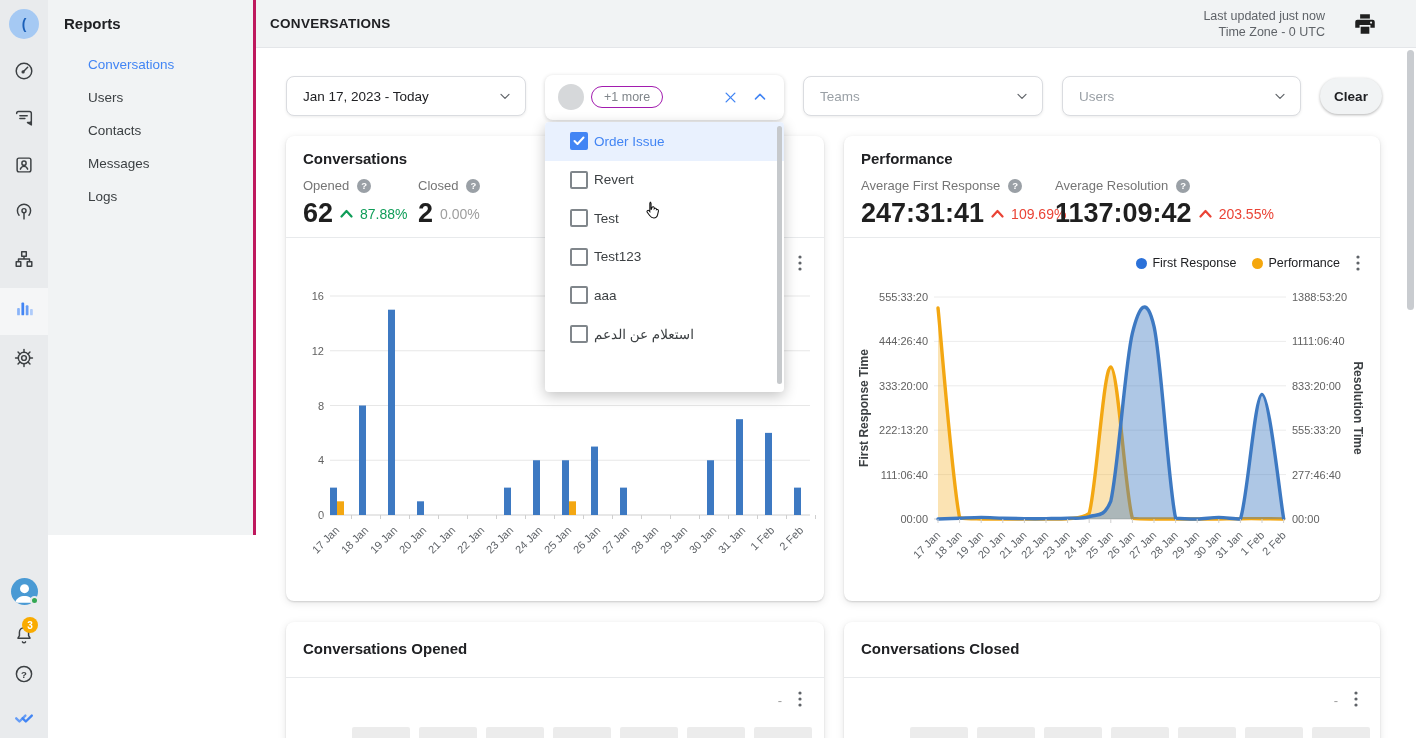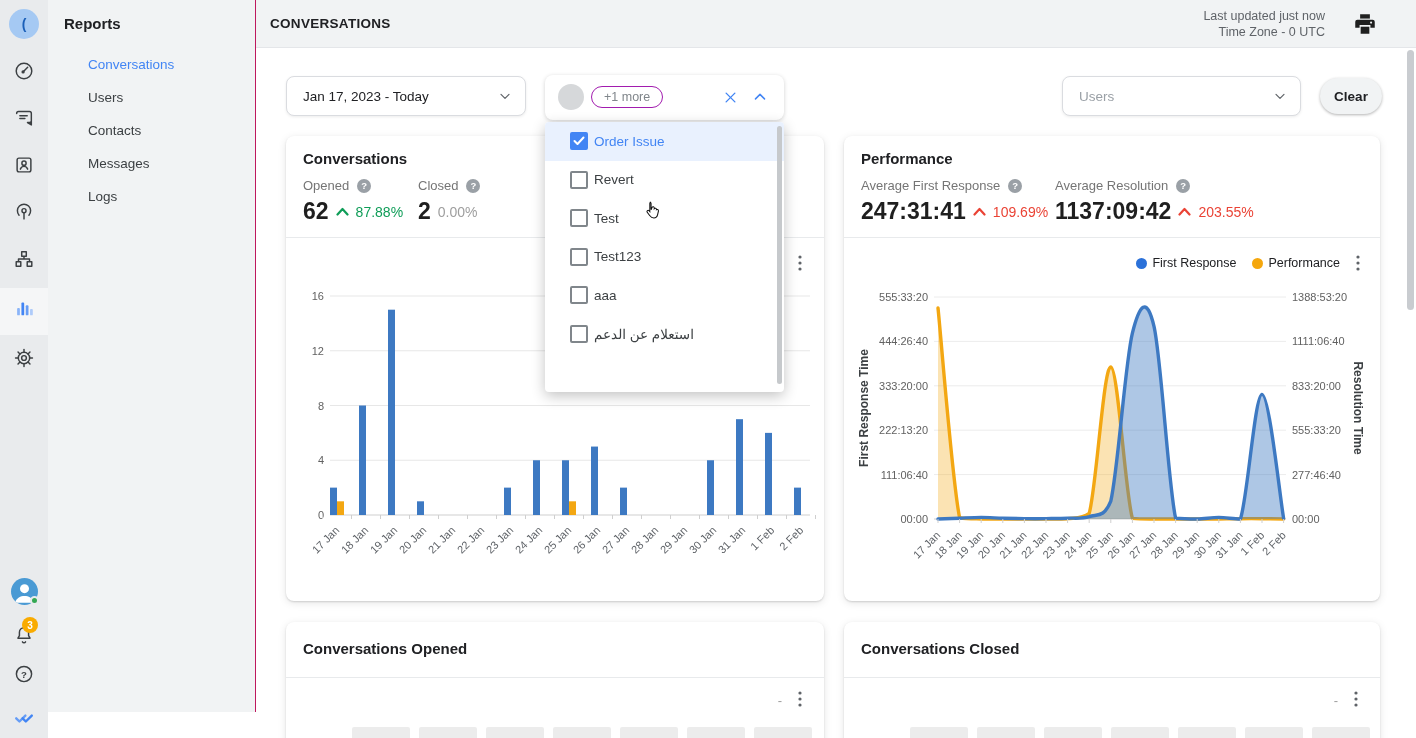--- a/index.html
+++ b/index.html
@@ -16,22 +16,22 @@
                 display:flex; align-items:center; justify-content:center; }
   .avatar-bottom { position:absolute; left:11px; top:578px; width:27px; height:27px; border-radius:50%;
                    background:#4a9ad4; overflow:hidden; }
   .status-dot { position:absolute; left:30px; top:596px; width:9px; height:9px; border-radius:50%;
                 background:#34a853; border:2px solid #e9ebed; }
   .bell-badge { position:absolute; left:22px; top:617px; width:16px; height:16px; border-radius:50%;
                 background:#f9ab00; color:#fff; font-size:10px; font-weight:bold;
                 display:flex; align-items:center; justify-content:center; z-index:2; }
 
   
-  .panel { position:absolute; left:48px; top:0; width:208px; height:712px; background:#f1f3f4;
-           border-right:1px solid #be185d; z-index:4; }
+  .panel { position:absolute; left:48px; top:0; width:208px; height:535px; background:#f1f3f4;
+           border-right:3px solid #be185d; z-index:4; }
   .panel-title { position:absolute; left:16px; top:15px; font-size:15px; font-weight:bold; color:#202124; }
   .side-items { position:absolute; left:0; top:48px; width:100%; }
   .side-item { height:33px; display:flex; align-items:center; padding-left:40px;
                font-size:13.5px; color:#3c4043; cursor:pointer; }
   .side-item.active { color:#4285f4; }
 
   
   .topbar { position:absolute; left:256px; top:0; right:0; height:48px; background:#f1f3f4;
             border-bottom:1px solid #e4e6e9; z-index:3; }
   .topbar-title { position:absolute; left:14px; top:16px; font-size:13.5px; font-weight:bold;
@@ -84,21 +84,21 @@
   .card-title { position:absolute; left:17px; top:14px; font-size:15px; font-weight:bold; color:#202124; }
   .card-div { position:absolute; left:0; right:0; top:101px; border-bottom:1px solid #e8eaec; }
   .card-div2 { position:absolute; left:0; right:0; top:55px; border-bottom:1px solid #e8eaec; }
 
   .stat { position:absolute; top:42px; }
   .stat-label { display:flex; align-items:center; gap:8px; font-size:13px; color:#757575; }
   .help-icon { width:14px; height:14px; border-radius:50%; background:#9aa0a6; color:#fff; font-size:9.5px;
                font-weight:bold; display:inline-flex; align-items:center; justify-content:center; }
   .help-icon::after { content:"?"; }
   .stat-val { display:flex; align-items:center; gap:7px; margin-top:5px; }
-  .big-num { font-size:23px; font-weight:bold; color:#1f1f1f; }
+  .big-num { font-size:27px; font-weight:bold; color:#1f1f1f; }
   .delta { font-size:14px; }
   .delta.green { color:#0f9d58; }
   .delta.red { color:#ea4335; }
   .delta.grey { color:#9e9e9e; }
 
   .kebab { position:absolute; width:16px; height:18px; cursor:pointer; }
   .legend-row { position:absolute; top:120px; right:40px; display:flex; align-items:center; gap:16px;
                 font-size:12.5px; color:#202124; }
   .legend-item { display:flex; align-items:center; gap:5px; }
   .legend-dot { width:11px; height:11px; border-radius:50%; }
@@ -227,20 +227,26 @@
 
   <div class="content"></div>
 
   <div class="select sel-date">
     <span class="val">Jan 17, 2023 - Today</span>
     <svg width="16" height="16" viewBox="0 0 24 24" fill="none" stroke="#5f6368" stroke-width="1.8" stroke-linecap="round" stroke-linejoin="round">
       <polyline points="6,9.5 12,15.5 18,9.5"></polyline>
       </svg>
   </div>
 
+  <div class="select sel-teams">
+    <span class="ph">Teams</span>
+    <svg width="16" height="16" viewBox="0 0 24 24" fill="none" stroke="#5f6368" stroke-width="1.8" stroke-linecap="round" stroke-linejoin="round">
+      <polyline points="6,9.5 12,15.5 18,9.5"></polyline>
+      </svg>
+  </div>
 
   <div class="select sel-users">
     <span class="ph">Users</span>
     <svg width="16" height="16" viewBox="0 0 24 24" fill="none" stroke="#5f6368" stroke-width="1.8" stroke-linecap="round" stroke-linejoin="round">
       <polyline points="6,9.5 12,15.5 18,9.5"></polyline>
       </svg>
   </div>
 
   <button class="clear-btn">Clear</button>
 

